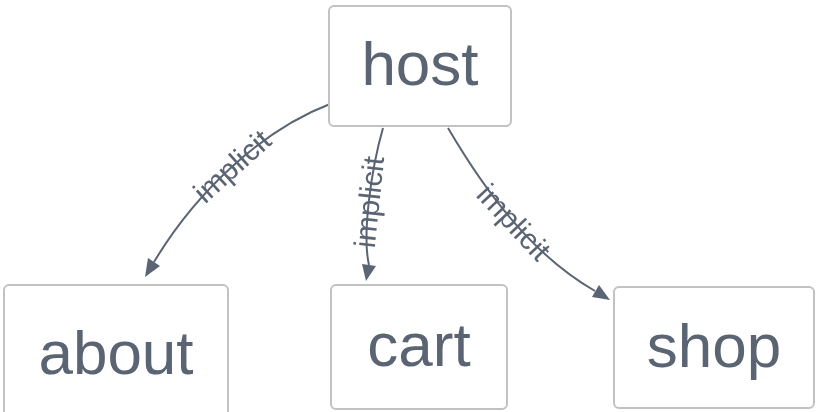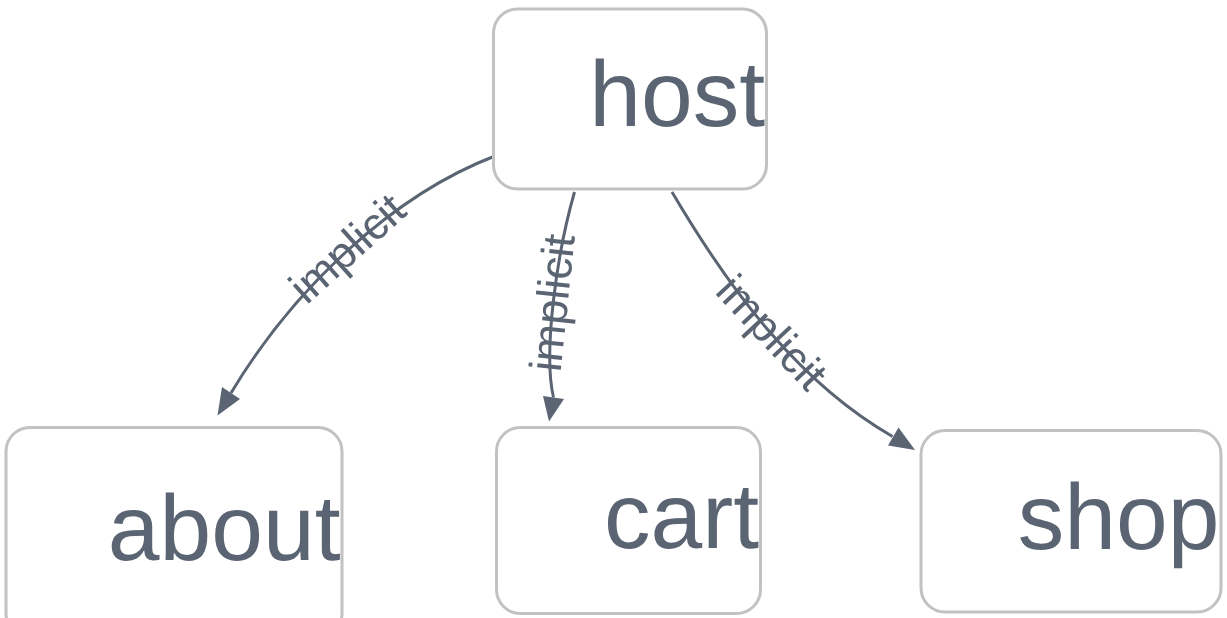--- a/index.html
+++ b/index.html
@@ -29,24 +29,24 @@
     fill:var(--edge);
     font-family:"Liberation Sans", sans-serif;
     font-size:30px;
     text-anchor:middle;
     dominant-baseline:central;
   }
   .node{
     position:absolute;
     background:var(--node-fill);
     border:2px solid var(--node-border);
-    border-radius:17px;
+    border-radius:6px;
     display:flex;
     align-items:center;
-    justify-content:flex-end;
+    justify-content:center;
   }
   .node-label{
     color:var(--text);
     font-size:62px;
     line-height:1;
     padding-bottom:4px;
   }
 </style>
 </head>
 <body>

